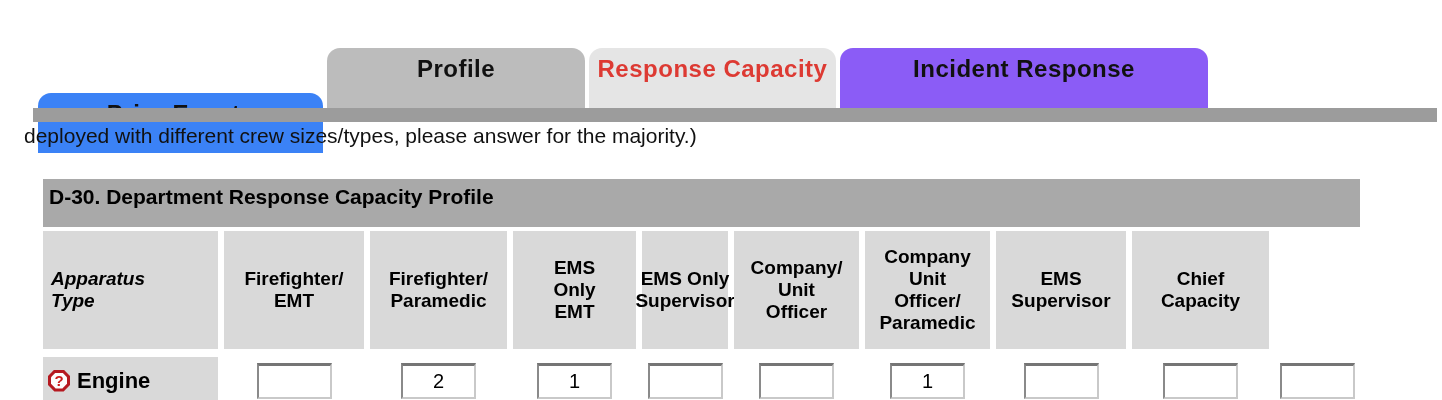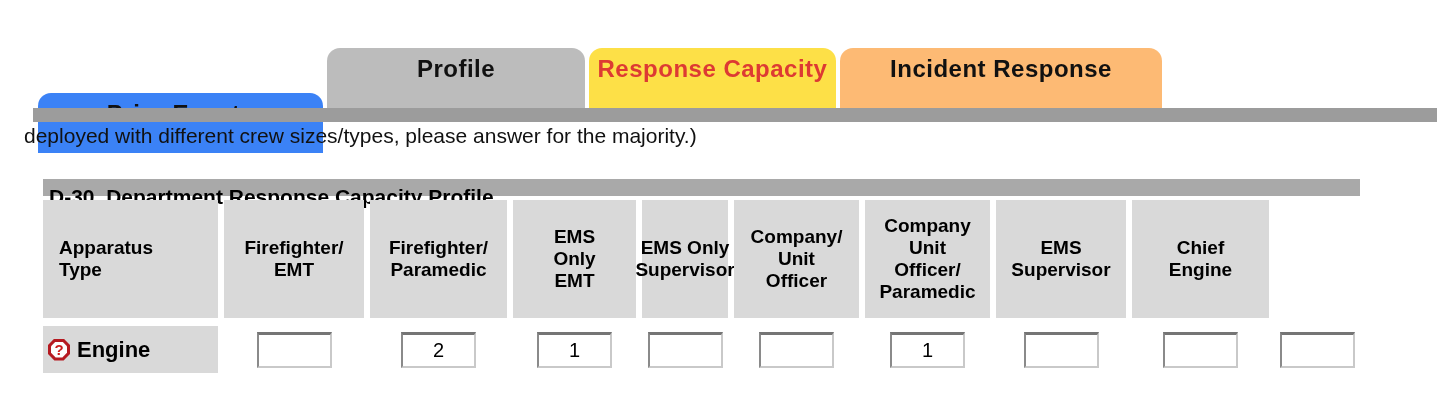--- a/index.html
+++ b/index.html
@@ -21,43 +21,43 @@
     border-radius: 13px 13px 0 0;
     box-sizing: border-box;
     display: flex; justify-content: center; align-items: flex-start;
     padding-top: 7px;
     font-size: 24px; font-weight: bold; letter-spacing: 0.5px;
     color: #111111;
     cursor: pointer;
   }
   .tab-0 { width: 285px; background: #3b82f6; margin-top: 45px; }
   .tab-1 { width: 258px; background: #bcbcbc; }
-  .tab-2 { width: 247px; background: #fde047; }
-  .tab-3 { width: 322px; background: #fdba74; }
+  .tab-2 { width: 247px; background: #e5e5e5; }
+  .tab-3 { width: 368px; background: #8b5cf6; }
   .tab.active { color: #dd3a33; }
 
   .tabstrip-bar {
     position: absolute; left: 33px; top: 108px;
     width: 1404px; height: 14px;
     background: #9c9c9c;
   }
 
   
   .intro-text {
     position: absolute; left: 24px; top: 124px;
     font-size: 21px; color: #111111;
   }
 
   
   .capacity-table {
     position: absolute; left: 43px; top: 179px;
     width: 1317px;
   }
   .table-title {
-    height: 17px; line-height: 35px;
+    height: 48px; line-height: 35px;
     background: #a9a9a9;
     font-size: 21px; font-weight: bold; color: #000000;
     padding-left: 6px; box-sizing: border-box;
     margin-bottom: 4px;
   }
   .grid {
     display: grid;
     grid-template-columns: 175px 140px 137px 123px 86px 125px 125px 130px 137px 85px;
     column-gap: 6px;
   }
@@ -67,21 +67,22 @@
     height: 118px;
     display: flex; align-items: center; justify-content: center;
     text-align: center;
     font-size: 19px; font-weight: bold; color: #000000;
     line-height: 1.15;
     white-space: pre-line;
     box-sizing: border-box;
   }
   .header-cell.first {
     justify-content: flex-start; text-align: left;
-    padding-left: 16px;
+    padding-left: 8px;
+    font-style: italic;
   }
   .apparatus-cell {
     background: #d9d9d9;
     height: 47px;
     display: flex; align-items: center;
     gap: 7px;
     padding-left: 5px; box-sizing: border-box;
   }
   .apparatus-label { font-size: 22px; font-weight: bold; color: #000000; }
   .input-cell {
@@ -154,21 +155,21 @@
     <div class="header-cell">Company/
 Unit
 Officer</div>
     <div class="header-cell">Company
 Unit
 Officer/
 Paramedic</div>
     <div class="header-cell">EMS
 Supervisor</div>
     <div class="header-cell">Chief
-Engine</div>
+Capacity</div>
   </div>
 
   <div class="grid data-grid">
     <div class="apparatus-cell">
       <span class="help-icon">
         <span class="help-glyph">?</span>
       </span>
       <span class="apparatus-label">Engine</span>
     </div>
     <div class="input-cell">

